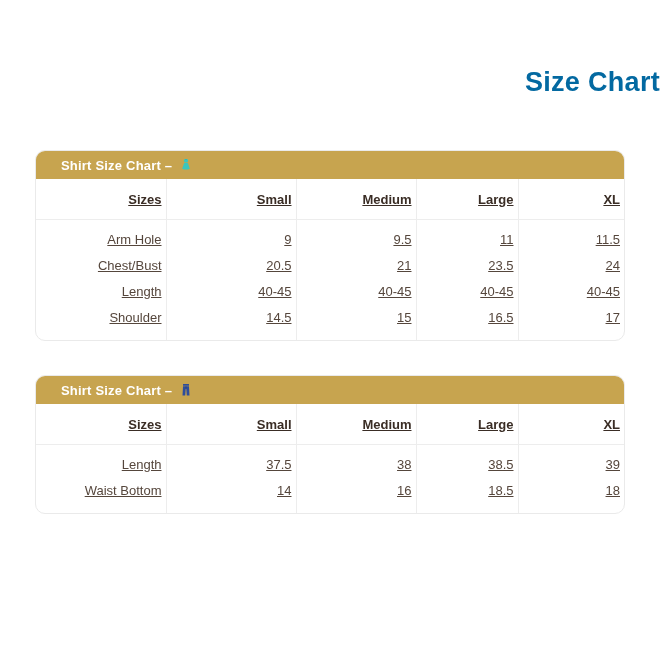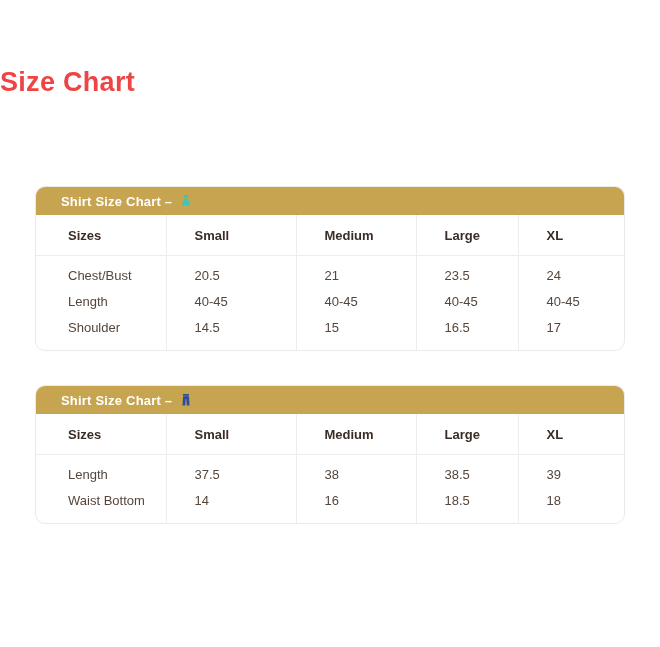--- a/index.html
+++ b/index.html
@@ -4,28 +4,28 @@
 <style>
   html,body { margin:0; padding:0; }
   body {
     width:660px; height:647px;
     background:#ffffff;
     font-family:"Liberation Sans", sans-serif;
     overflow:hidden;
   }
   .page-title {
     margin:66px 0 0 0;
-    text-align:left;
+    text-align:right;
     font-size:27px;
     line-height:32px;
     font-weight:700;
-    color:#ef4444;
+    color:#0369a1;
     letter-spacing:0.3px;
   }
-  #tables { margin-top:88px; }
+  #tables { margin-top:52px; }
   .card {
     width:588px;
     margin:0 auto;
     background:#ffffff;
     border:1px solid #EAEAEA;
     border-radius:10px;
     overflow:hidden;
   }
   .card + .card { margin-top:34px; }
   .band {
@@ -46,25 +46,26 @@
     width:100%;
     border-collapse:collapse;
     table-layout:fixed;
   }
   col.c0 { width:130px; }
   col.c1 { width:130px; }
   col.c2 { width:120px; }
   col.c3 { width:102px; }
   col.c4 { width:106px; }
   th, td {
-    text-align:left;
+    text-align:right;
     padding:0 4px 0 28px;
     white-space:nowrap;
     overflow:hidden;
     font-size:13px;
+    text-decoration:underline;
   }
   th:first-child, td:first-child { padding-left:32px; }
   th {
     height:40px;
     font-weight:700;
     color:#3A2D25;
     border-bottom:1px solid #EDEDED;
   }
   td {
     height:26px;
@@ -104,20 +105,27 @@
       <thead>
           <tr>
             <th>Sizes</th>
             <th>Small</th>
             <th>Medium</th>
             <th>Large</th>
             <th>XL</th>
           </tr>
         </thead>
       <tbody>
+          <tr>
+            <td>Arm Hole</td>
+            <td>9</td>
+            <td>9.5</td>
+            <td>11</td>
+            <td>11.5</td>
+          </tr>
           <tr>
             <td>Chest/Bust</td>
             <td>20.5</td>
             <td>21</td>
             <td>23.5</td>
             <td>24</td>
           </tr>
           <tr>
             <td>Length</td>
             <td>40-45</td>

